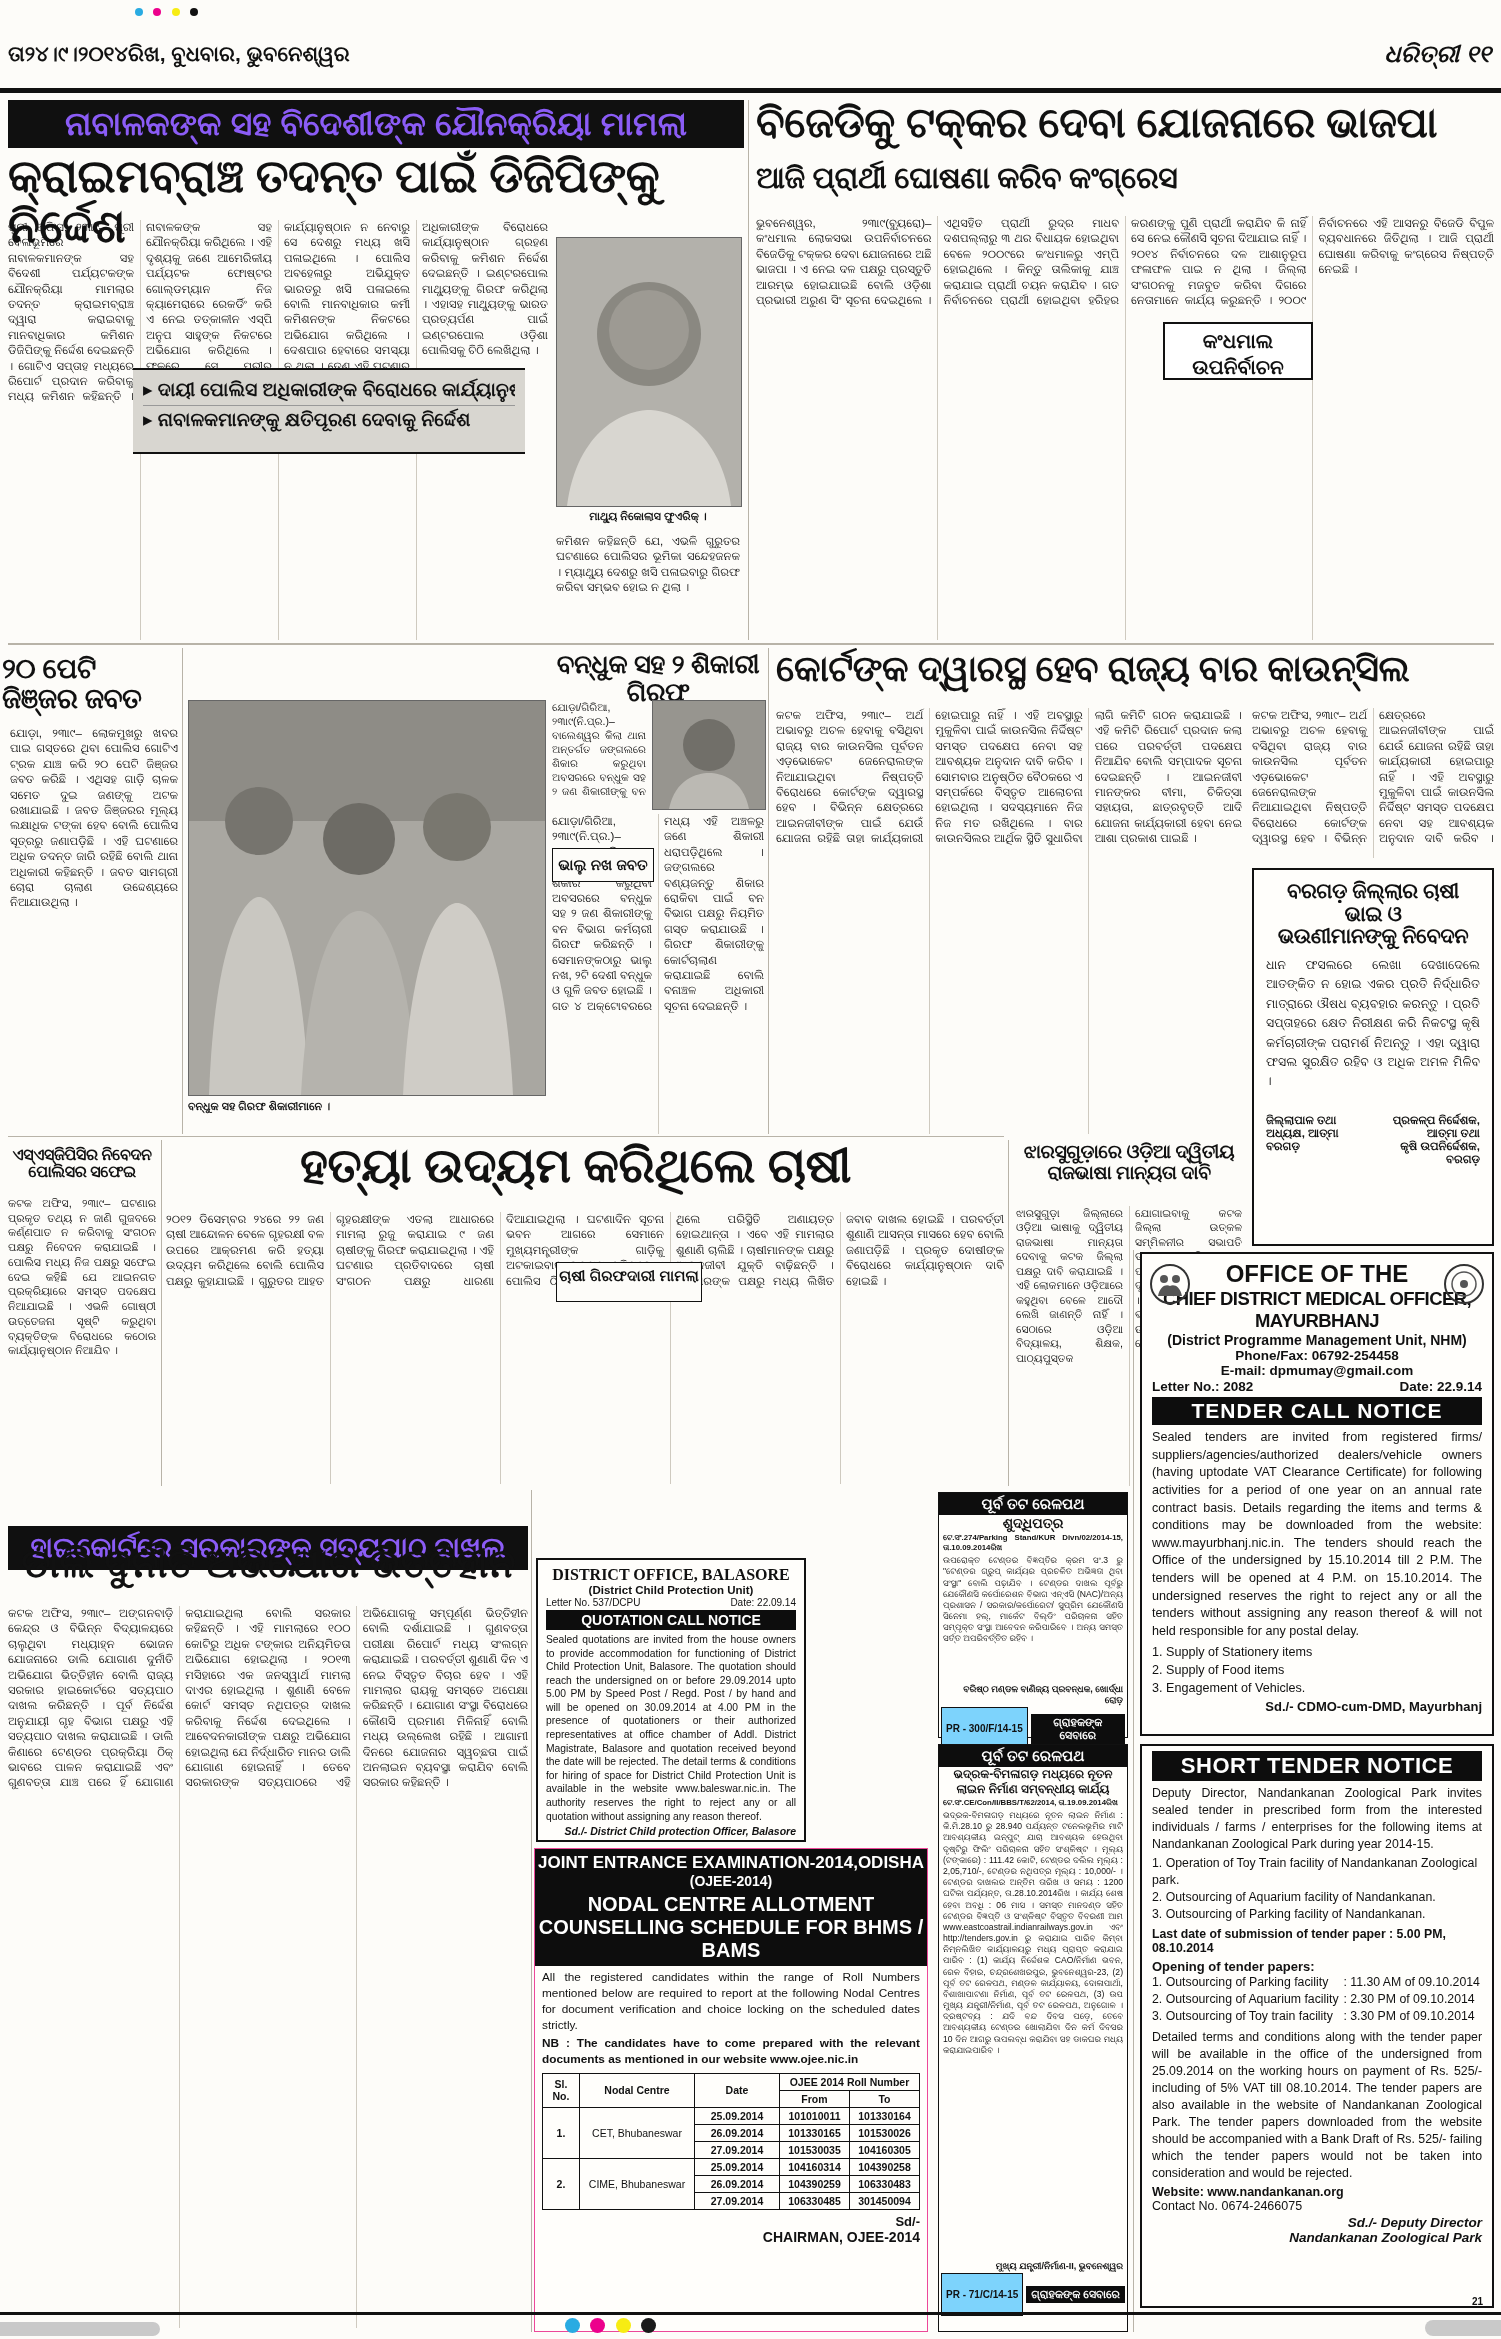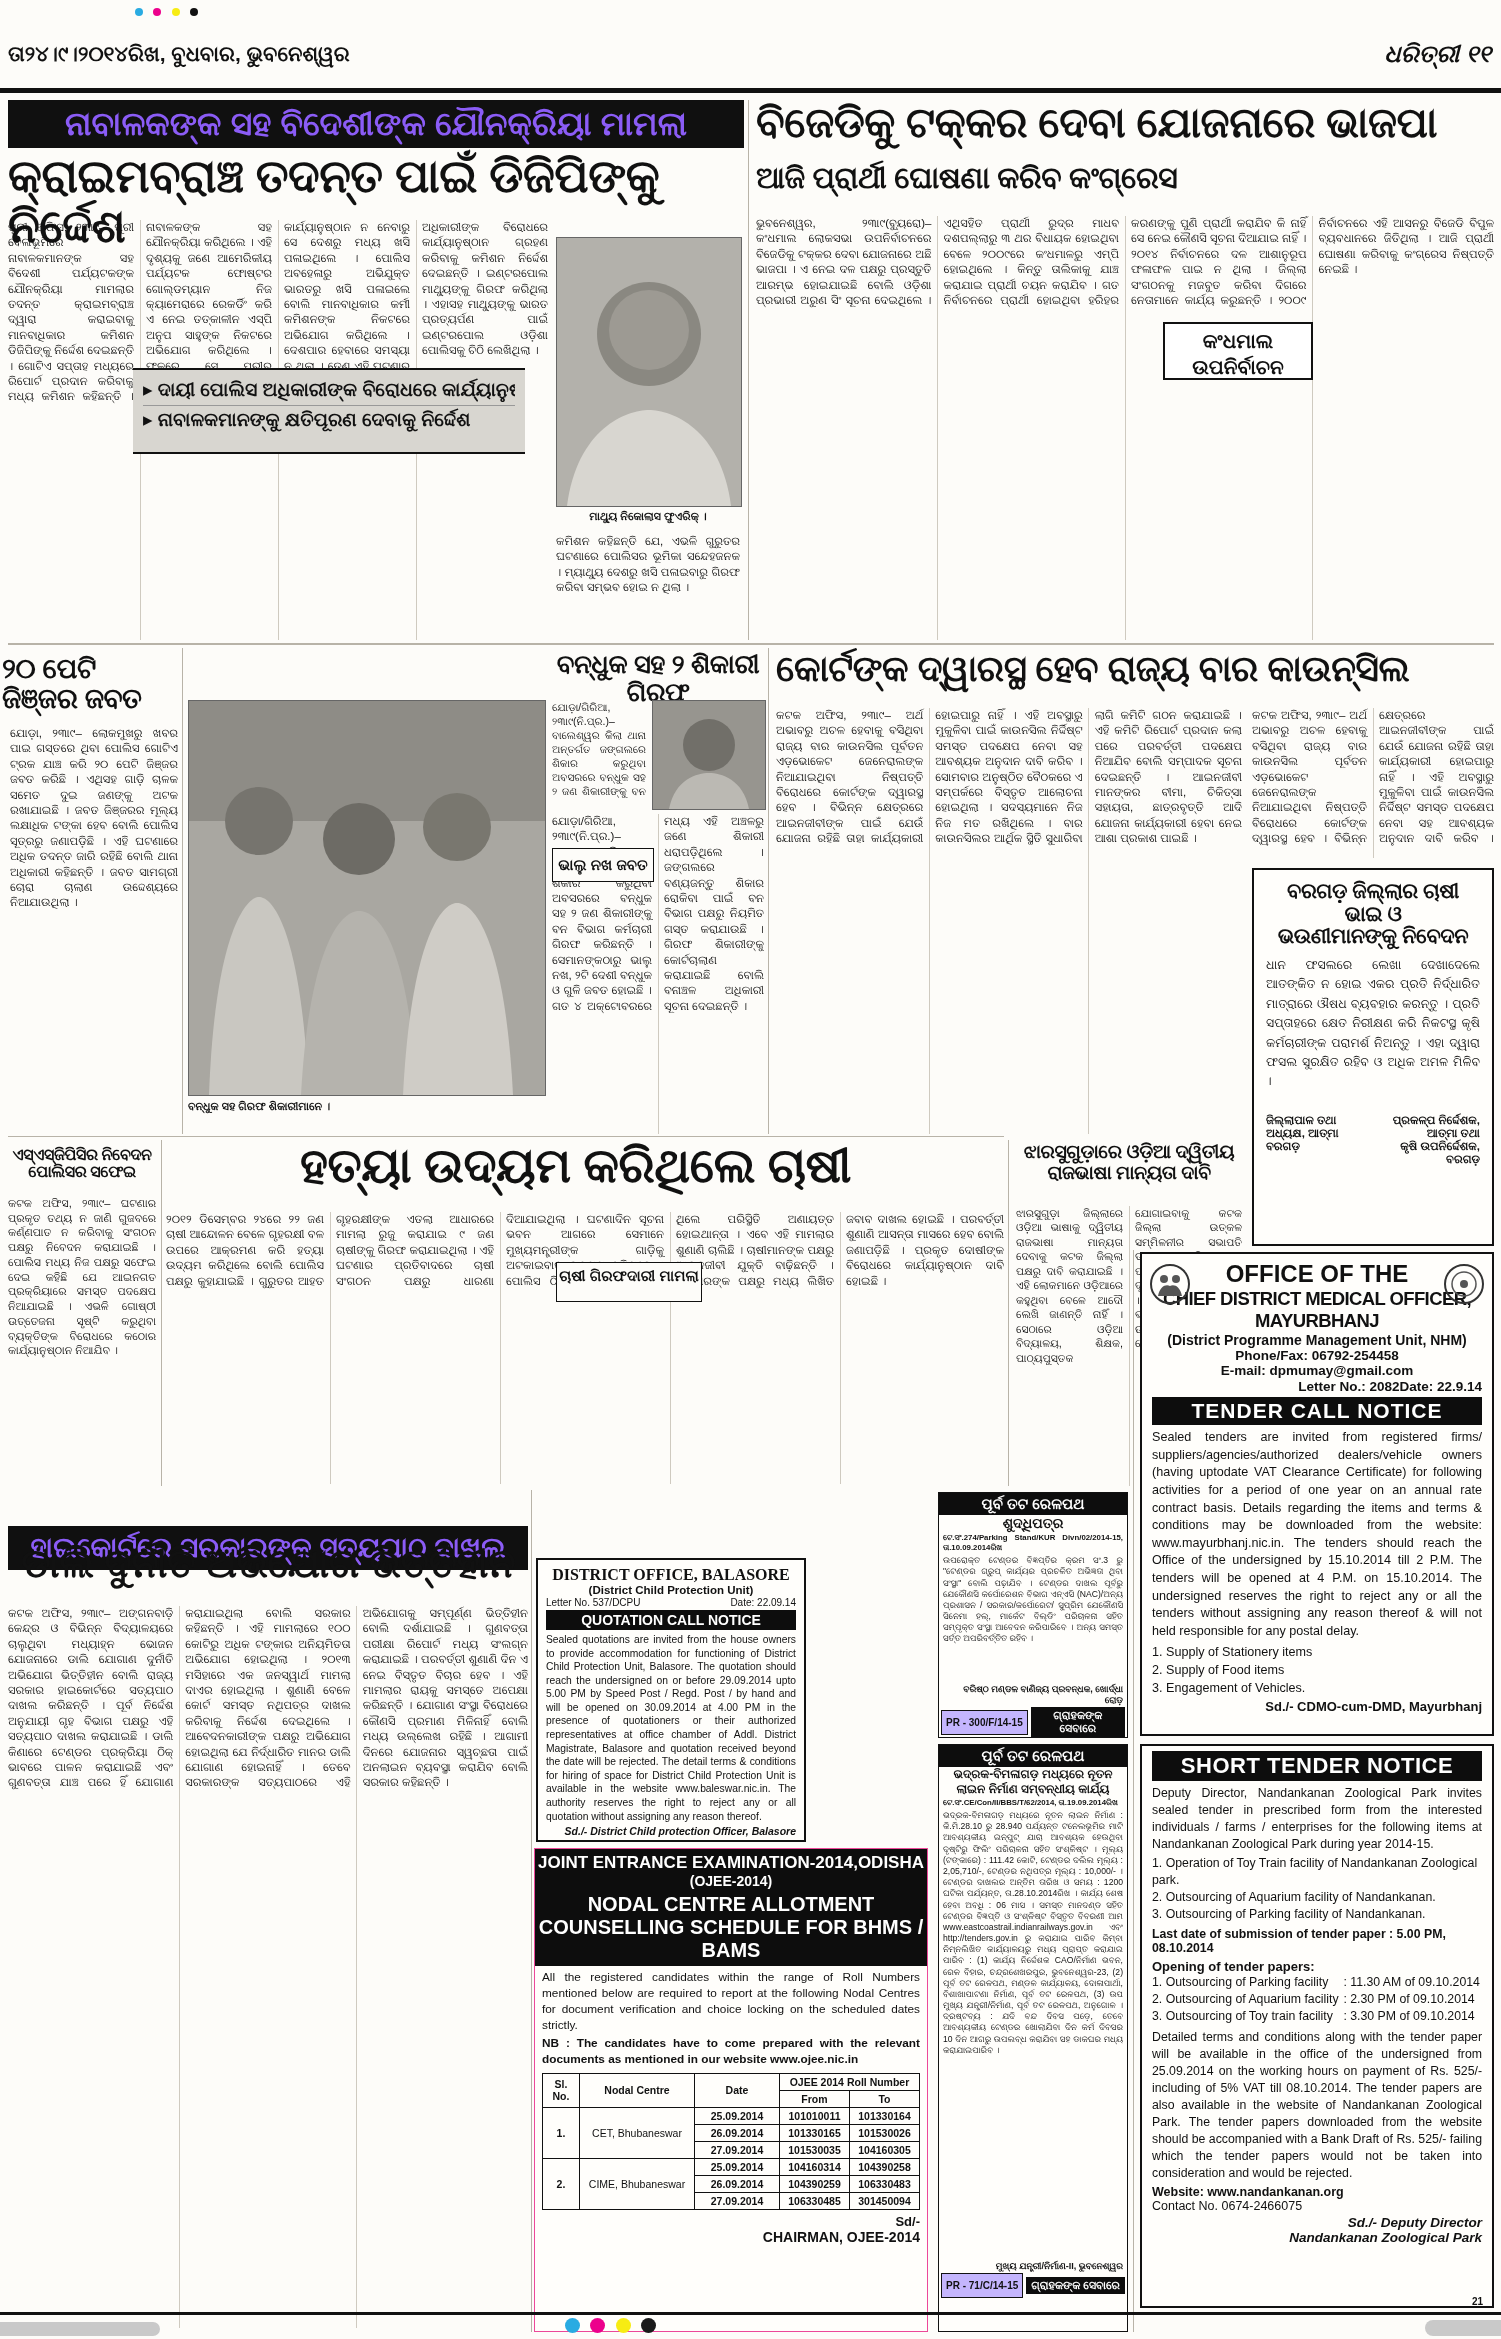--- a/index.html
+++ b/index.html
@@ -16,21 +16,21 @@
   .graybox .ln{font-weight:bold;font-size:19px;line-height:1.5;white-space:nowrap;overflow:hidden;}
   .graybox .ln:first-child{border-bottom:1px solid #999;}
   .photo{border:1px solid #666;background:linear-gradient(160deg,#cfcdc7 0%,#a8a6a0 45%,#8e8c86 100%);}
   .cap{font-size:11px;font-weight:bold;text-align:center;}
   .noticebox{border:2px solid #111;background:#fffefb;box-sizing:border-box;}
   .blackbar{background:#0d0d0d;color:#fff;font-weight:bold;text-align:center;}
   .eng{font-family:"Liberation Sans","DejaVu Sans",sans-serif;}
   .tbl{border-collapse:collapse;width:100%;font-size:10.5px;}
   .tbl th,.tbl td{border:1px solid #111;padding:2px 3px;text-align:center;font-weight:bold;}
   .insetbox{border:1.5px solid #111;background:#fff;text-align:center;font-weight:bold;box-sizing:border-box;}
-  .prtag{border:1.5px solid #111;font-size:10px;font-weight:bold;padding:6px 4px;background:#c4b5fd;}
+  .prtag{border:1.5px solid #111;font-size:10px;font-weight:bold;padding:15px 4px;background:#7dd3fc;}
   .slogan{background:#0d0d0d;color:#fff;font-weight:bold;font-size:11px;text-align:center;padding:2px 4px;}
   .dot{width:15px;height:15px;border-radius:50%;display:inline-block;margin:0 3px;}
   .cornerbar{background:#c9c9c9;border-radius:8px;}
   .adbody{font-size:8.6px;line-height:1.3;text-align:justify;overflow:hidden;}
   .sig{font-weight:bold;font-style:italic;text-align:right;}
 </style>
 </head>
 <body>
 
 <div id="page">
@@ -274,21 +274,21 @@
     <svg class="abs" style="right:8px;top:10px;" width="40" height="40" viewBox="0 0 40 40">
       <circle cx="20" cy="20" r="19" fill="none" stroke="#333" stroke-width="2"></circle>
       <circle cx="20" cy="20" r="12" fill="none" stroke="#555" stroke-width="1.5"></circle>
       <circle cx="20" cy="20" r="4" fill="#555"></circle>
     </svg>
     <div style="font-size:24px;font-weight:bold;text-align:center;">OFFICE OF THE</div>
     <div style="font-size:18.5px;font-weight:bold;text-align:center;letter-spacing:-.6px;">CHIEF DISTRICT MEDICAL OFFICER, MAYURBHANJ</div>
     <div style="font-size:14px;font-weight:bold;text-align:center;">(District Programme Management Unit, NHM)</div>
     <div style="font-size:13.5px;font-weight:bold;text-align:center;">Phone/Fax: 06792-254458</div>
     <div style="font-size:13.5px;font-weight:bold;text-align:center;">E-mail: dpmumay@gmail.com</div>
-    <div style="display:flex;justify-content:flex-end;font-size:13.5px;font-weight:bold;margin:1px 0 3px;">
+    <div style="display:flex;justify-content:space-between;font-size:13.5px;font-weight:bold;margin:1px 0 3px;">
       <span>Letter No.: 2082</span>
       <span>Date: 22.9.14</span>
     </div>
     <div class="blackbar" style="font-size:21px;padding:2px 0;letter-spacing:1px;">TENDER CALL NOTICE</div>
     <div class="jt" style="font-size:12.6px;line-height:1.4;margin-top:4px;">Sealed tenders are invited from registered firms/ suppliers/agencies/authorized dealers/vehicle owners (having uptodate VAT Clearance Certificate) for following activities for a period of one year on an annual rate contract basis. Details regarding the items and terms &amp; conditions may be downloaded from the website: www.mayurbhanj.nic.in. The tenders should reach the Office of the undersigned by 15.10.2014 till 2 P.M. The tenders will be opened at 4 P.M. on 15.10.2014. The undersigned reserves the right to reject any or all the tenders without assigning any reason thereof &amp; will not held responsible for any postal delay.</div>
     <div style="font-size:12.6px;line-height:1.45;margin-top:2px;">
       <div>1.  Supply of Stationery items</div>
       <div>2.  Supply of Food items</div>
       <div>3.  Engagement of Vehicles.</div>
     </div>

